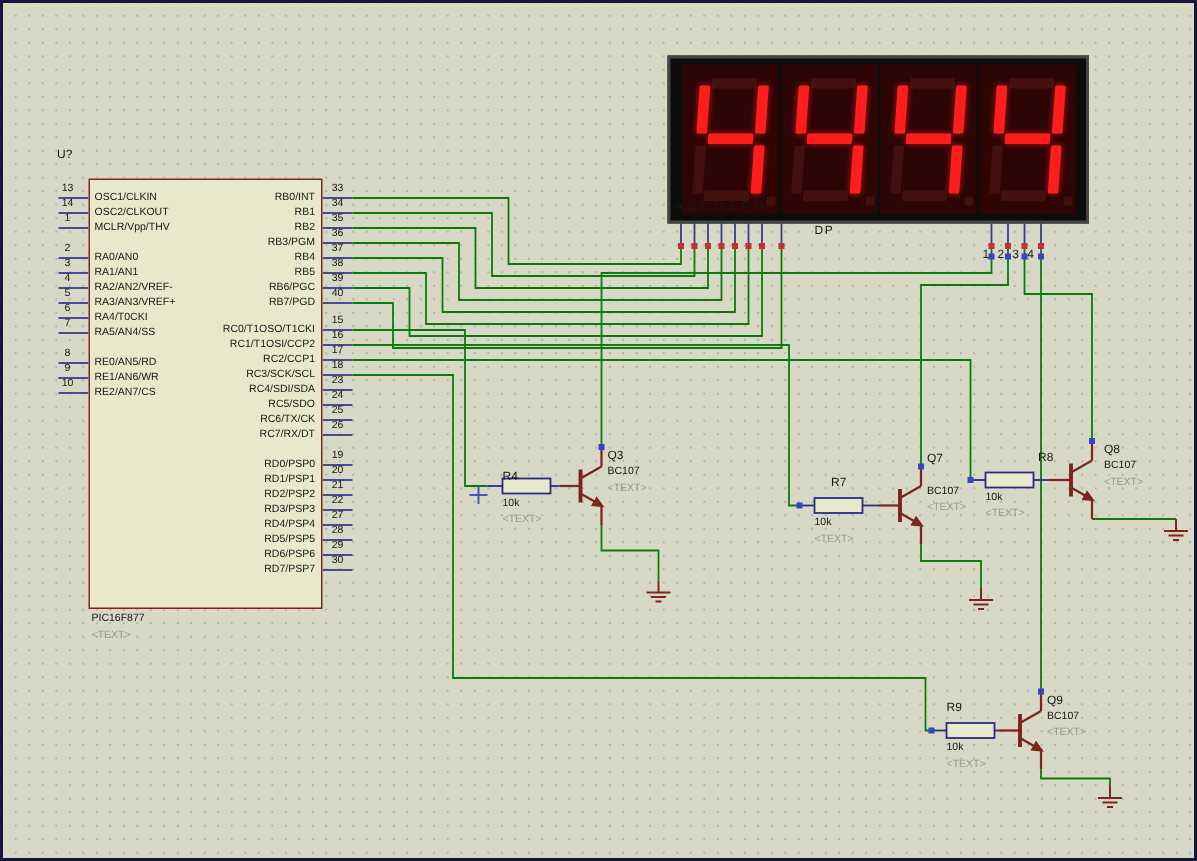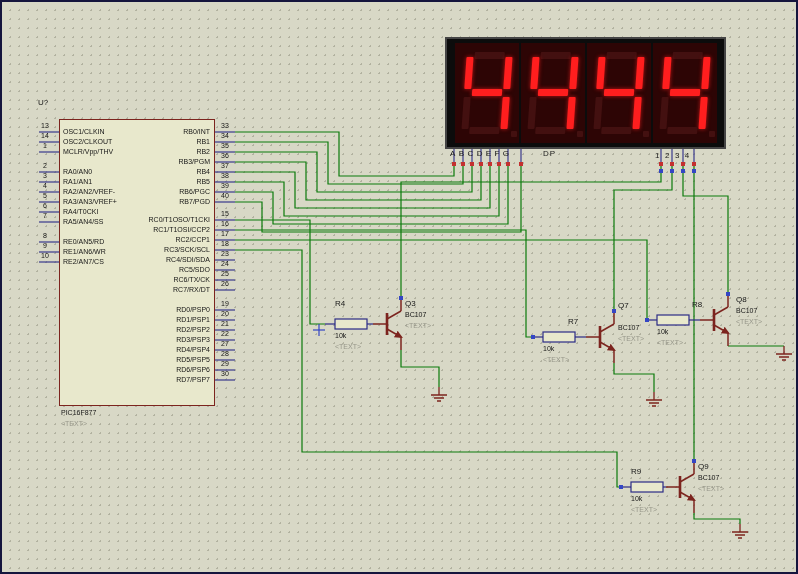--- a/index.html
+++ b/index.html
@@ -345,45 +345,45 @@
         <div class="seg seg-c on"></div>
         <div class="seg seg-d"></div>
         <div class="seg seg-e"></div>
         <div class="seg seg-f on"></div>
         <div class="seg seg-g on"></div>
       </div>
       <div class="dp"></div>
     </div>
   </div>
 
-  <span class="lbl dlabel" style="left:448px;top:148px;letter-spacing:3.4px">ABCDEFG</span>
+  <span class="lbl dlabel" style="left:448px;top:132px;letter-spacing:3.4px">ABCDEFG</span>
   <span class="lbl dlabel" style="left:541px;top:148px;letter-spacing:1px">DP</span>
-  <span class="lbl dlabel" style="left:653px;top:150px;letter-spacing:5.5px">1234</span>
+  <span class="lbl dlabel" style="left:653px;top:164px;letter-spacing:5.5px">1234</span>
 
   <span class="lbl ref" style="left:403px;top:298px">Q3</span>
   <span class="lbl part" style="left:403px;top:309px">BC107</span>
   <span class="lbl ph" style="left:403px;top:320px">&lt;TEXT&gt;</span>
 
   <span class="lbl ref" style="left:616px;top:300px">Q7</span>
   <span class="lbl part" style="left:616px;top:322px">BC107</span>
   <span class="lbl ph" style="left:616px;top:333px">&lt;TEXT&gt;</span>
 
   <span class="lbl ref" style="left:734px;top:294px">Q8</span>
   <span class="lbl part" style="left:734px;top:305px">BC107</span>
   <span class="lbl ph" style="left:734px;top:316px">&lt;TEXT&gt;</span>
 
   <span class="lbl ref" style="left:696px;top:461px">Q9</span>
   <span class="lbl part" style="left:696px;top:472px">BC107</span>
   <span class="lbl ph" style="left:696px;top:483px">&lt;TEXT&gt;</span>
 
-  <span class="lbl ref" style="left:333px;top:298px">R4</span>
+  <span class="lbl ref" style="left:333px;top:312px">R4</span>
   <span class="lbl val" style="left:333px;top:330px">10k</span>
   <span class="lbl ph" style="left:333px;top:341px">&lt;TEXT&gt;</span>
 
-  <span class="lbl ref" style="left:566px;top:316px">R7</span>
+  <span class="lbl ref" style="left:552px;top:316px">R7</span>
   <span class="lbl val" style="left:541px;top:343px">10k</span>
   <span class="lbl ph" style="left:541px;top:354px">&lt;TEXT&gt;</span>
 
   <span class="lbl ref" style="left:690px;top:299px">R8</span>
   <span class="lbl val" style="left:655px;top:326px">10k</span>
   <span class="lbl ph" style="left:655px;top:337px">&lt;TEXT&gt;</span>
 
   <span class="lbl ref" style="left:629px;top:466px">R9</span>
   <span class="lbl val" style="left:629px;top:493px">10k</span>
   <span class="lbl ph" style="left:629px;top:504px">&lt;TEXT&gt;</span>

